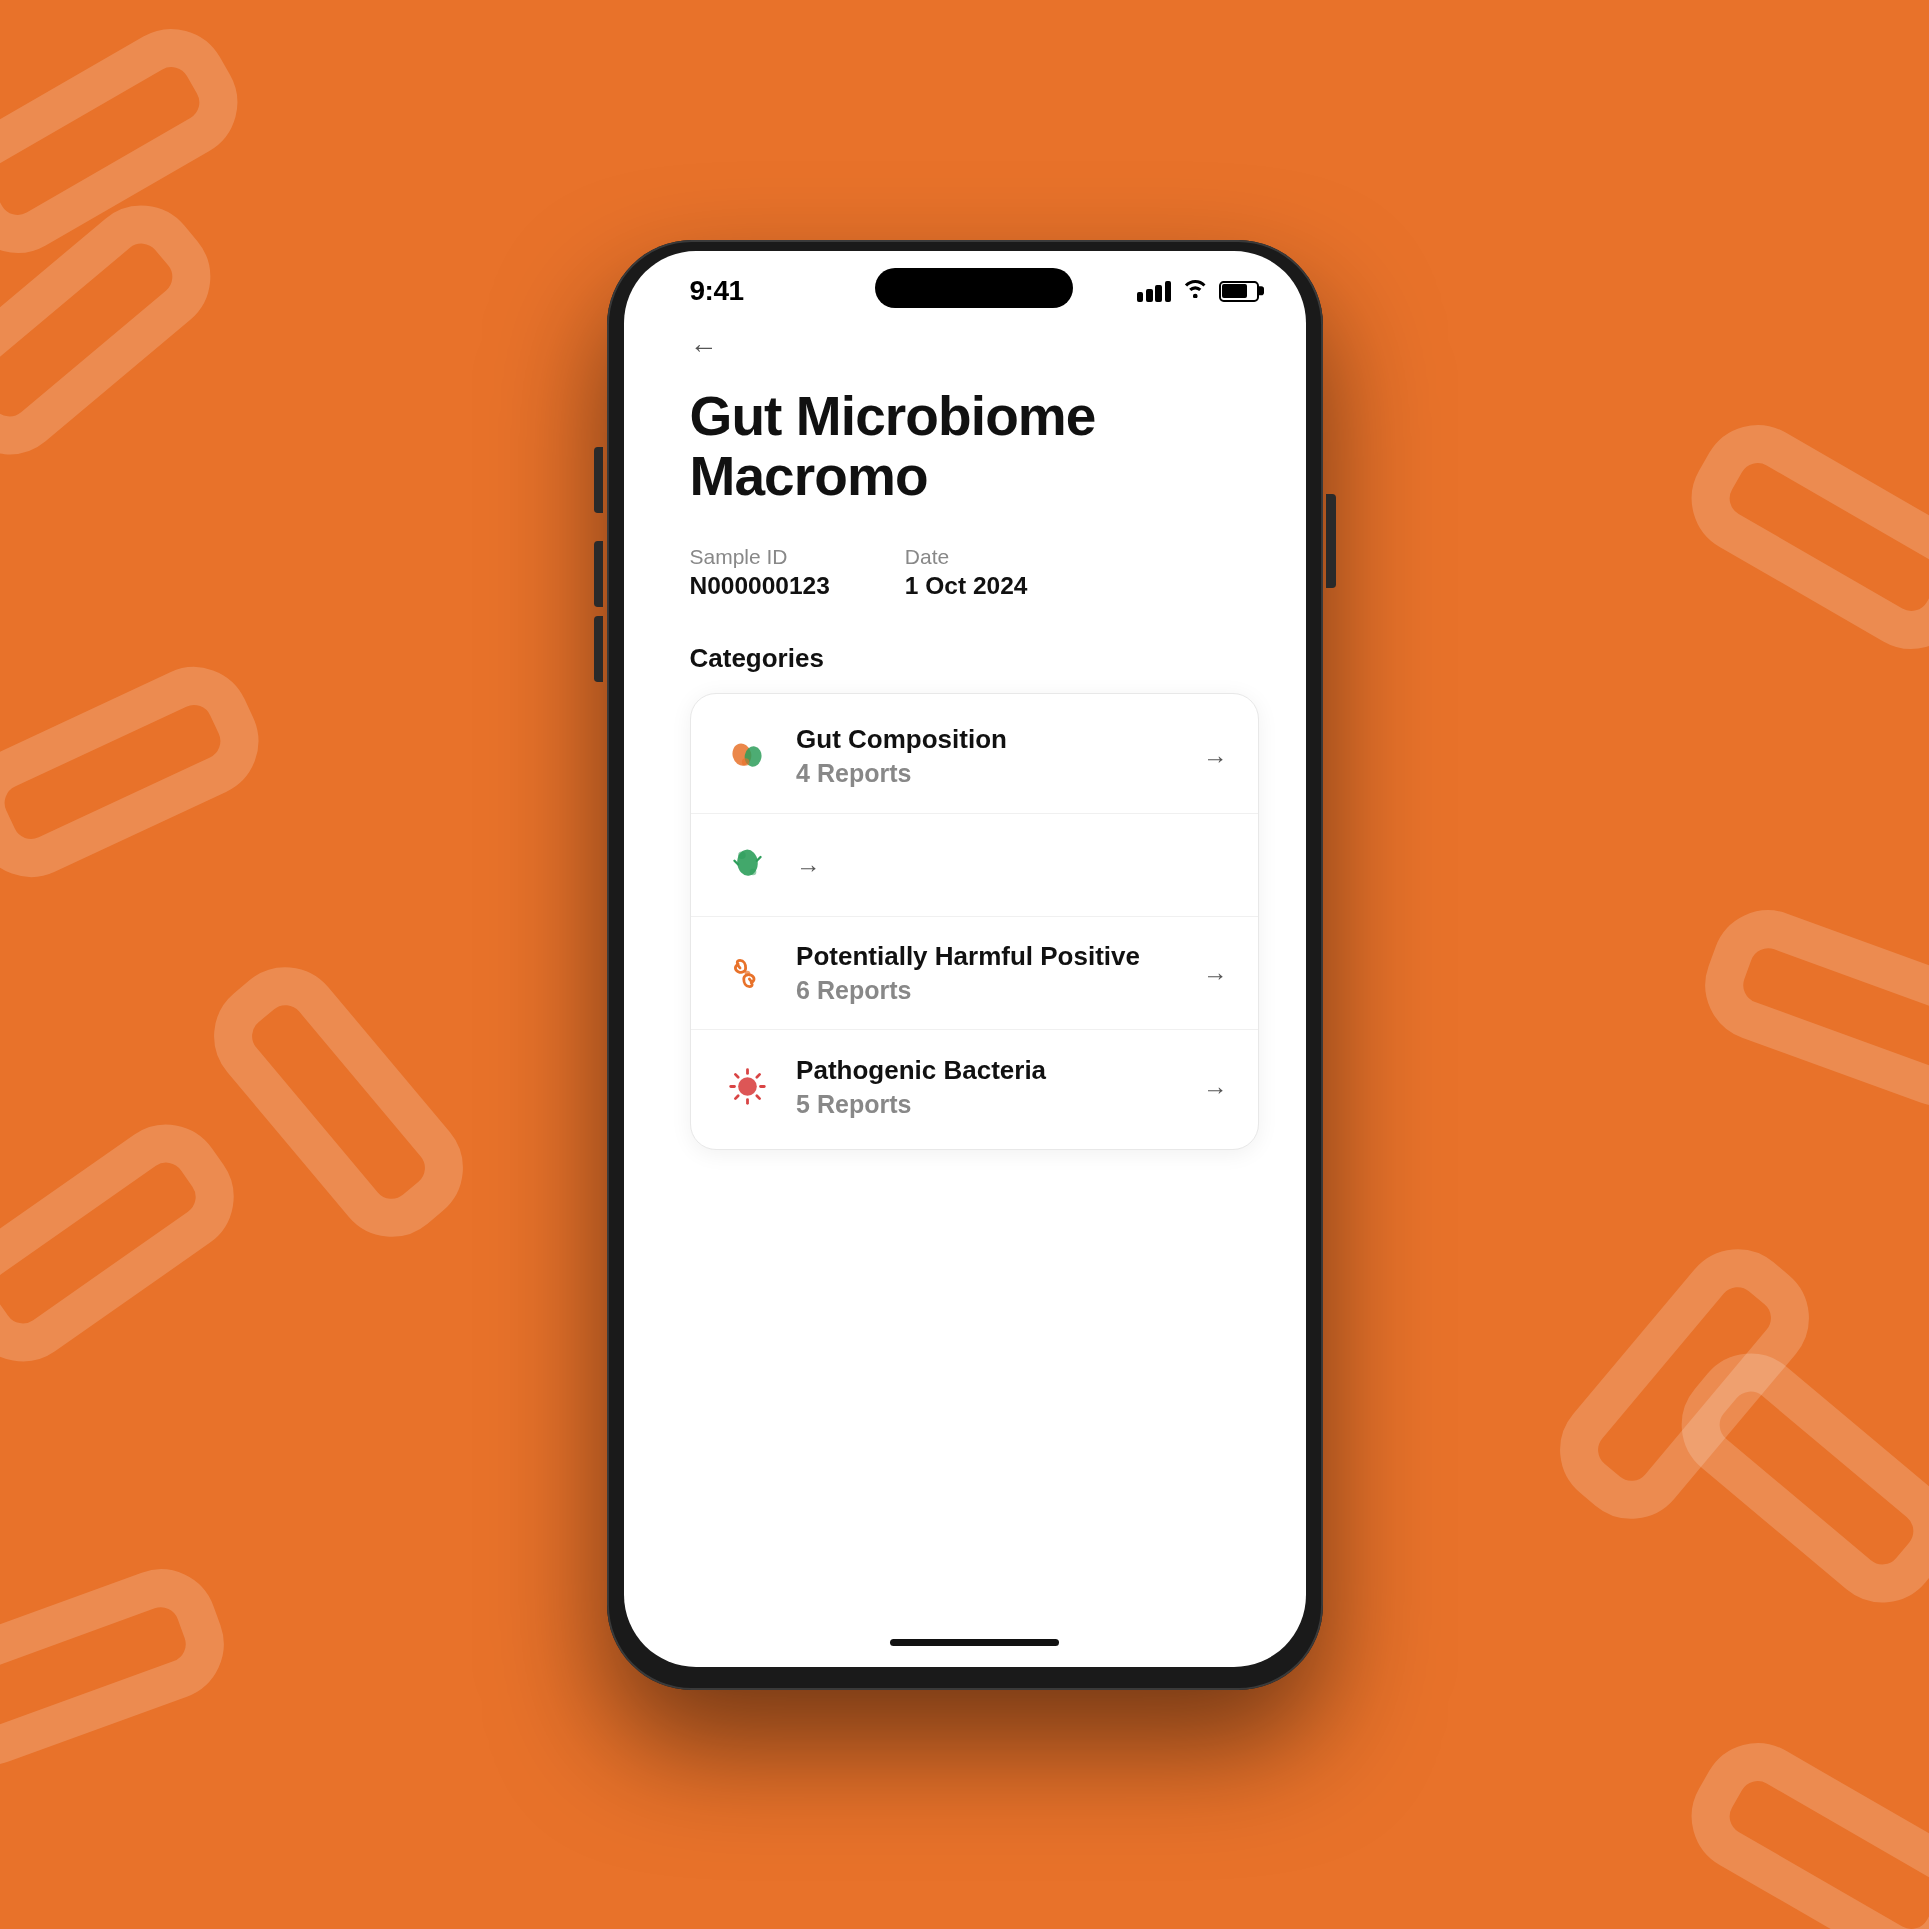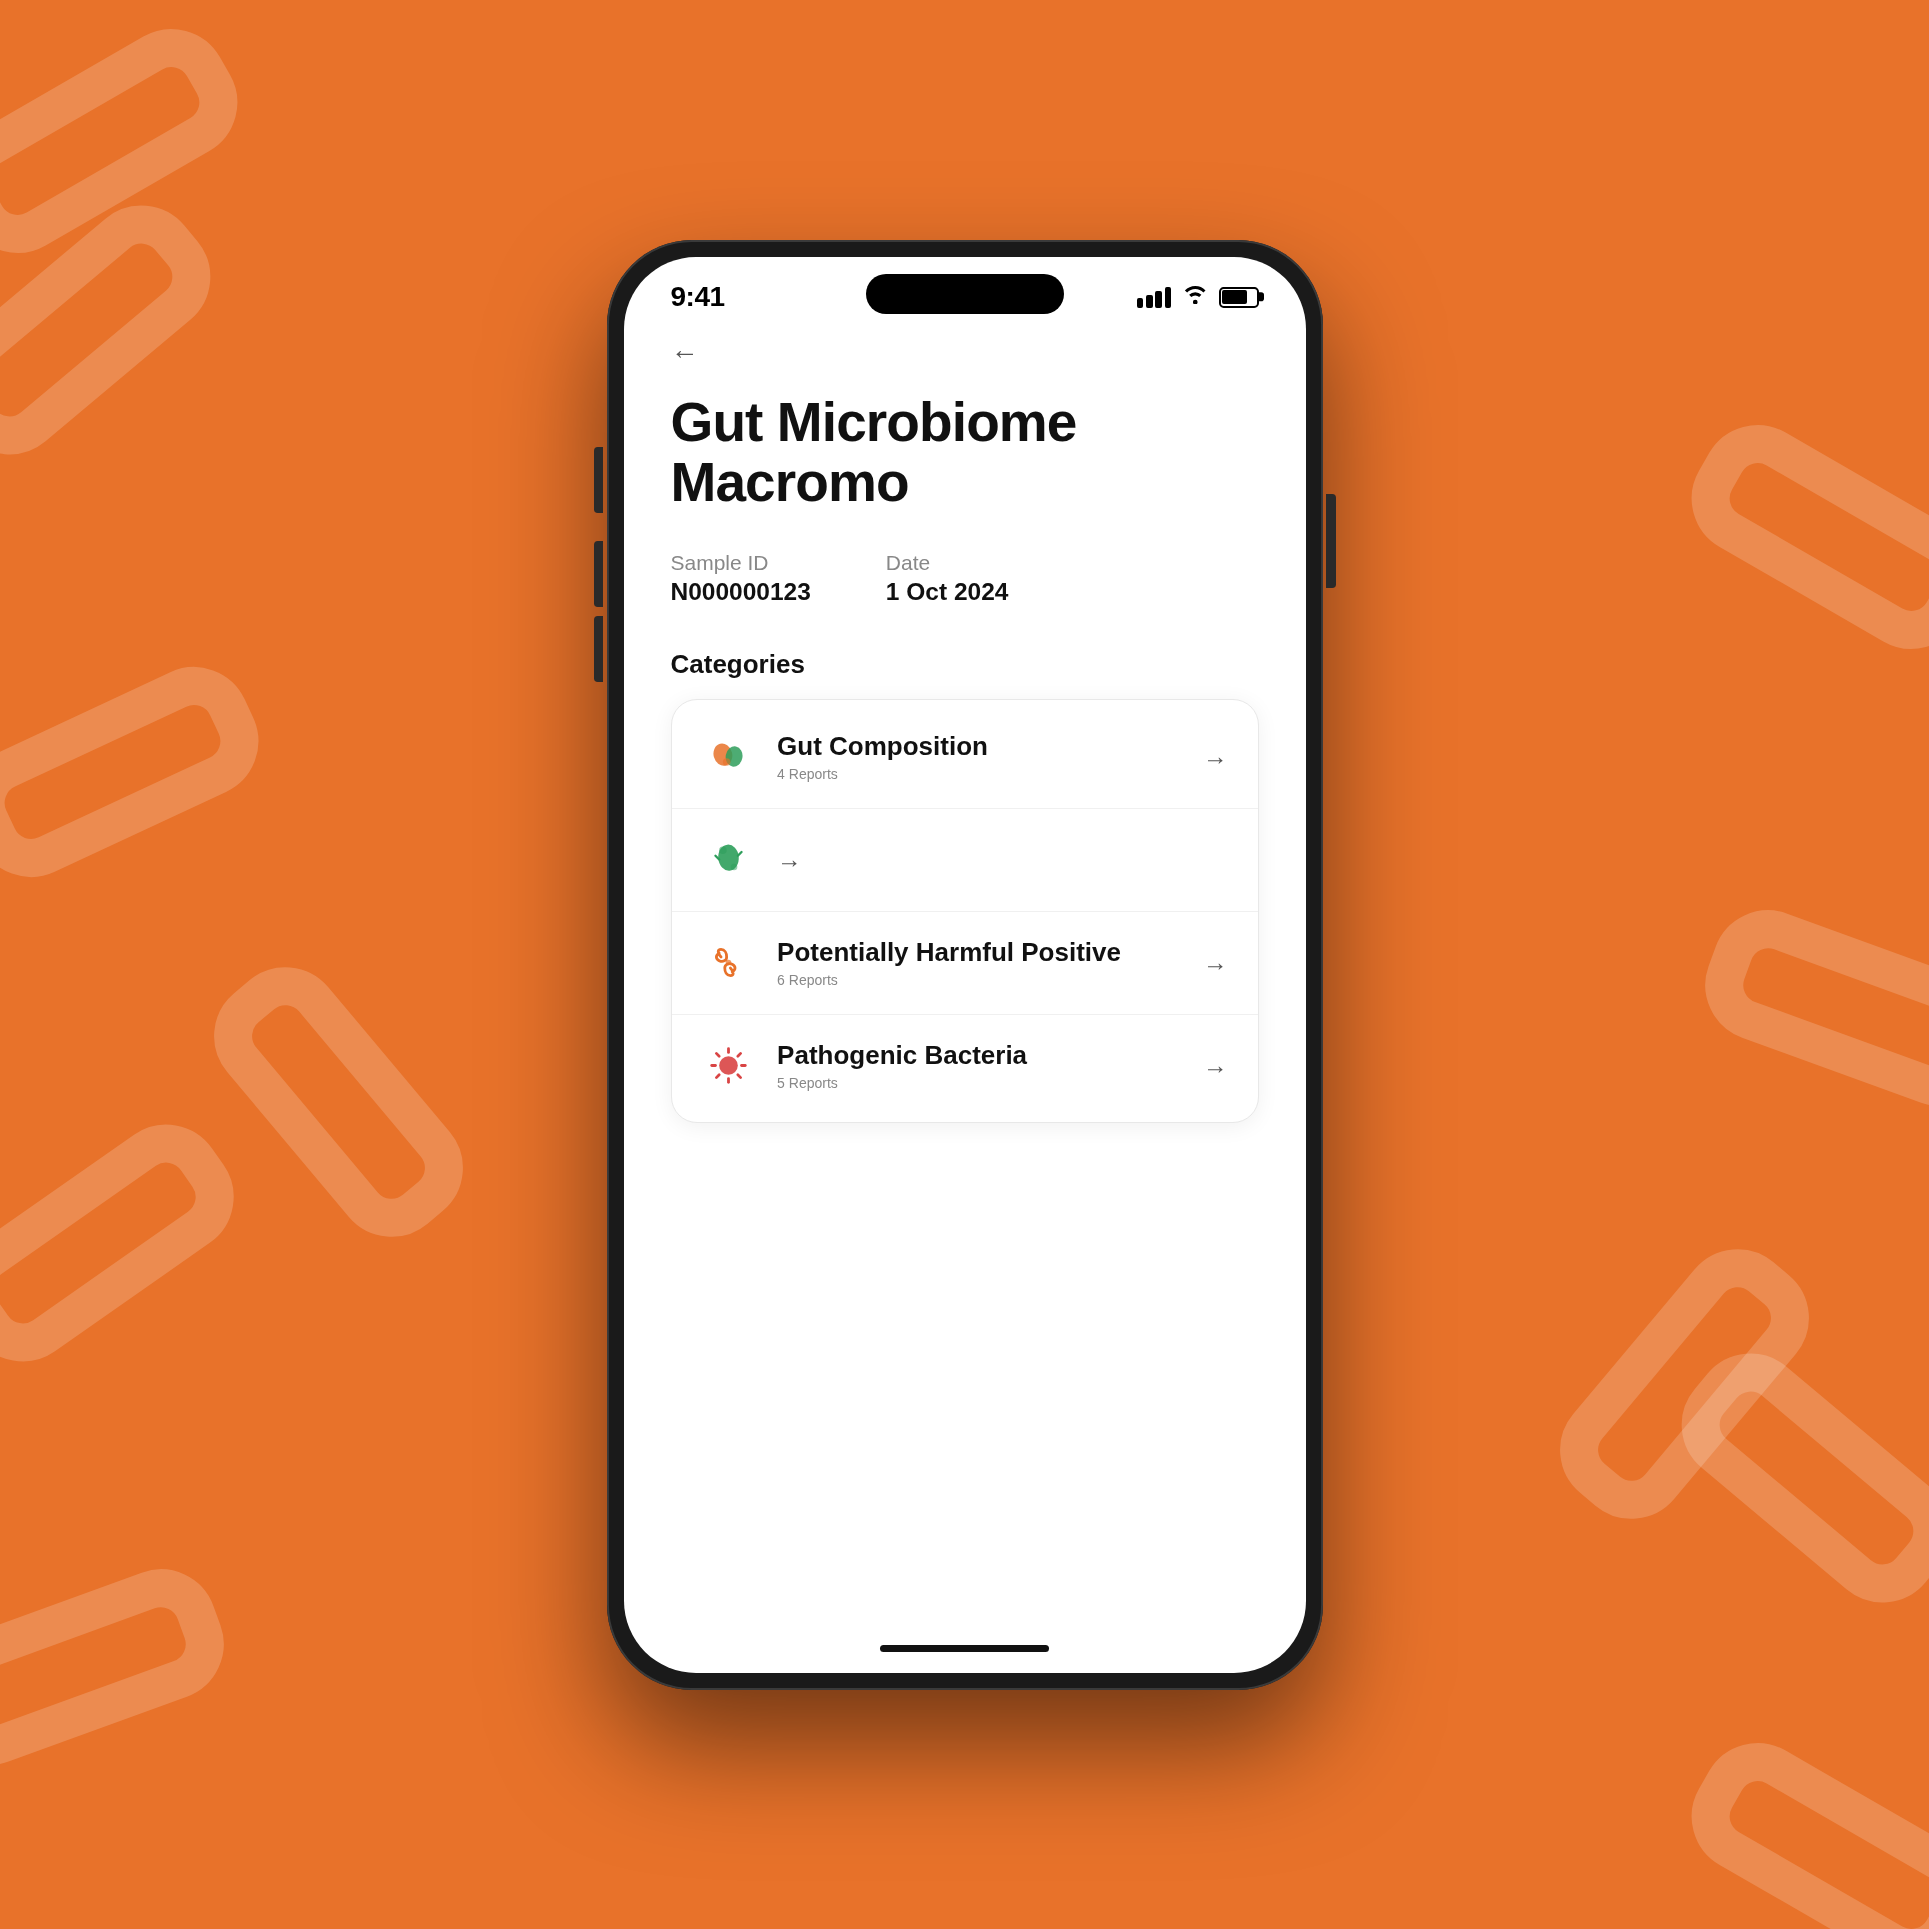--- a/index.html
+++ b/index.html
@@ -72,21 +72,22 @@
     
     .phone-screen {
       width: 682px;
       height: 1416px;
       background: #ffffff;
       border-radius: 72px;
       overflow: hidden;
       display: flex;
       flex-direction: column;
       position: relative;
-      margin: 17px;
+      margin: 11px;
+      padding-left: 19px;
     }
 
     
     .status-bar {
       display: flex;
       justify-content: space-between;
       align-items: center;
       padding: 17px 47px 0;
       height: 64px;
       position: relative;
@@ -267,23 +268,23 @@
     }
 
     .category-name {
       font-size: 26px;
       font-weight: 600;
       color: #111;
       margin-bottom: 3.8px;
     }
 
     .category-count {
-      font-size: 14px;
+      font-size: 25px;
       color: #888;
-      font-weight: 400;
+      font-weight: 700;
     }
 
     .category-arrow {
       font-size: 24.5px;
       color: #555;
       font-weight: 400;
     }
 
     
     .home-indicator {

